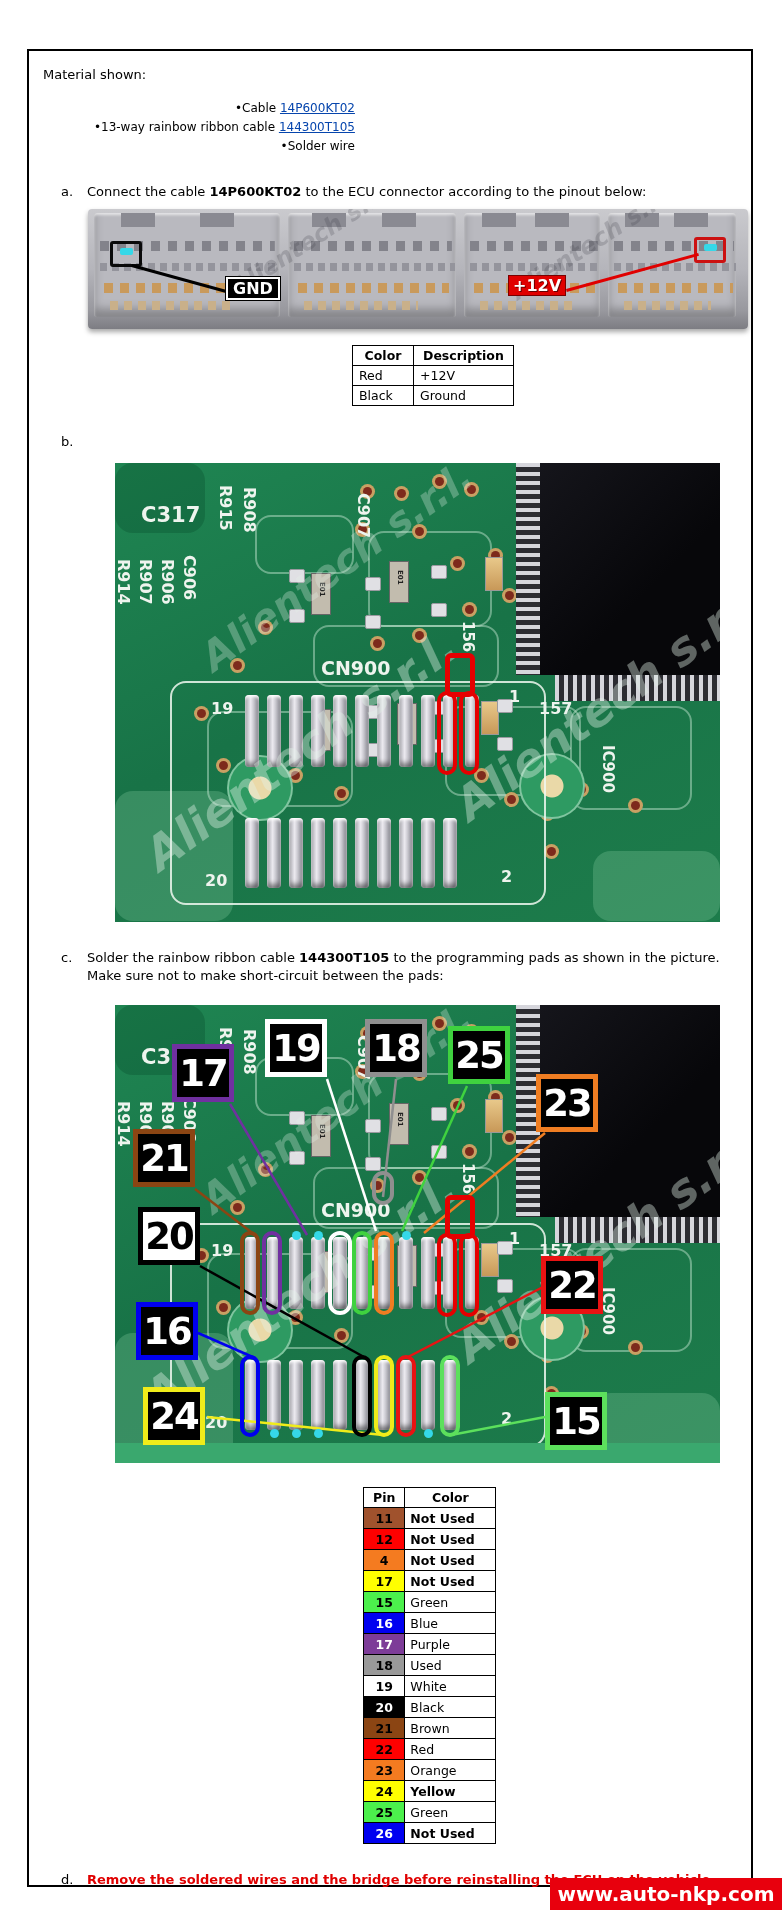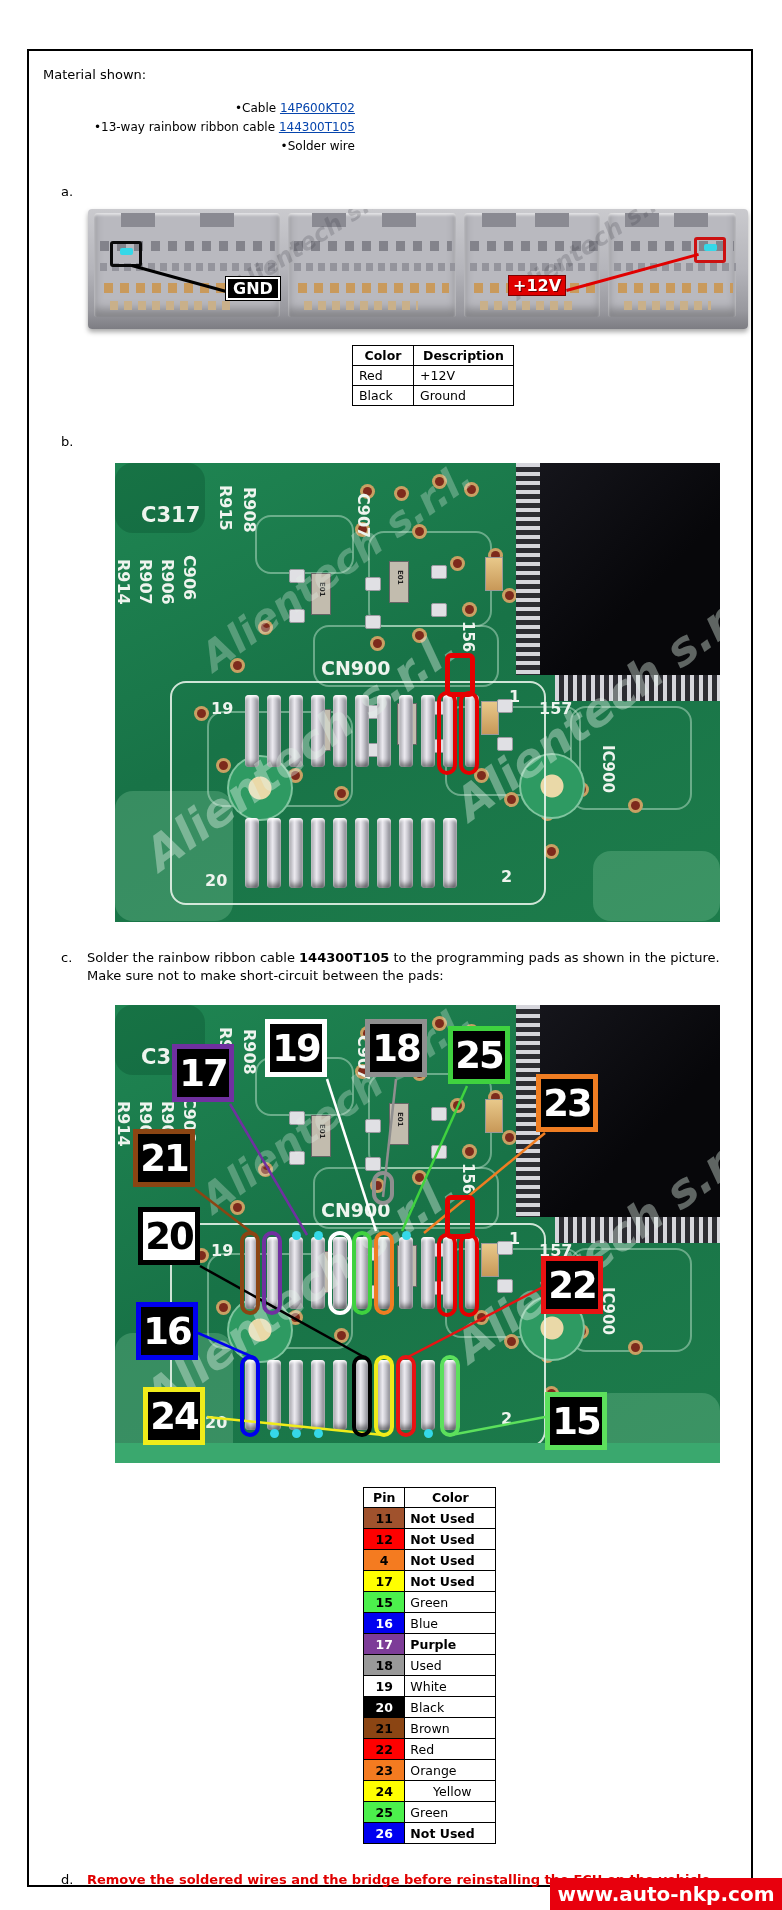--- a/index.html
+++ b/index.html
@@ -133,20 +133,21 @@
     <div class="mat-heading">Material shown:</div>
 
     <div class="bullets">
       <div><span class="dot">•</span><span>Cable </span><a href="#" class="link">14P600KT02</a></div>
       <div><span class="dot">•</span><span>13-way rainbow ribbon cable </span><a href="#" class="link">144300T105</a></div>
       <div><span class="dot">•</span><span>Solder wire</span></div>
     </div>
 
     <div class="step" style="left:32px;top:132px;width:680px">
       <span class="lb">a.</span>
+      <span><span>Connect the cable </span><span class="bd">14P600KT02</span><span> to the ECU connector according to the pinout below:</span></span>
     </div>
 
     <div class="connector">
       <div class="cblock" style="left:6px;width:186px;"></div>
       <div class="cblock" style="left:200px;width:168px;"></div>
       <div class="cblock" style="left:376px;width:136px;"></div>
       <div class="cblock" style="left:520px;width:128px;"></div>
       <span class="wm2" style="left:130px;top:14px;">Alientech s.r.l.</span>
       <span class="wm2" style="left:410px;top:18px;">Alientech s.r.l.</span>
       <div class="pinbox" style="left:22px;top:32px;">
@@ -429,21 +430,21 @@
       <tr>
             <td class="pin-cell" style="background-color: rgb(76, 240, 76); color: rgb(0, 0, 0);">15</td>
             <td class="label-cell" style="font-weight: normal;">Green</td>
           </tr>
       <tr>
             <td class="pin-cell" style="background-color: rgb(0, 0, 240); color: rgb(255, 255, 255);">16</td>
             <td class="label-cell" style="font-weight: normal;">Blue</td>
           </tr>
       <tr>
             <td class="pin-cell" style="background-color: rgb(125, 60, 152); color: rgb(255, 255, 255);">17</td>
-            <td class="label-cell" style="font-weight: bold;">Purple</td>
+            <td class="label-cell" style="font-weight: normal;">Purple</td>
           </tr>
       <tr>
             <td class="pin-cell" style="background-color: rgb(153, 153, 153); color: rgb(0, 0, 0);">18</td>
             <td class="label-cell" style="font-weight: normal;">Used</td>
           </tr>
       <tr>
             <td class="pin-cell" style="background-color: rgb(255, 255, 255); color: rgb(0, 0, 0);">19</td>
             <td class="label-cell" style="font-weight: normal;">White</td>
           </tr>
       <tr>
@@ -457,21 +458,21 @@
       <tr>
             <td class="pin-cell" style="background-color: rgb(254, 0, 0); color: rgb(0, 0, 0);">22</td>
             <td class="label-cell" style="font-weight: normal;">Red</td>
           </tr>
       <tr>
             <td class="pin-cell" style="background-color: rgb(244, 123, 32); color: rgb(0, 0, 0);">23</td>
             <td class="label-cell" style="font-weight: normal;">Orange</td>
           </tr>
       <tr>
             <td class="pin-cell" style="background-color: rgb(255, 255, 0); color: rgb(0, 0, 0);">24</td>
-            <td class="label-cell" style="font-weight: normal; text-align: center;">Yellow</td>
+            <td class="label-cell" style="font-weight: bold;">Yellow</td>
           </tr>
       <tr>
             <td class="pin-cell" style="background-color: rgb(76, 240, 76); color: rgb(0, 0, 0);">25</td>
             <td class="label-cell" style="font-weight: normal;">Green</td>
           </tr>
       <tr>
             <td class="pin-cell" style="background-color: rgb(0, 0, 240); color: rgb(255, 255, 255);">26</td>
             <td class="label-cell" style="font-weight: bold;">Not Used</td>
           </tr>
     </tbody>

